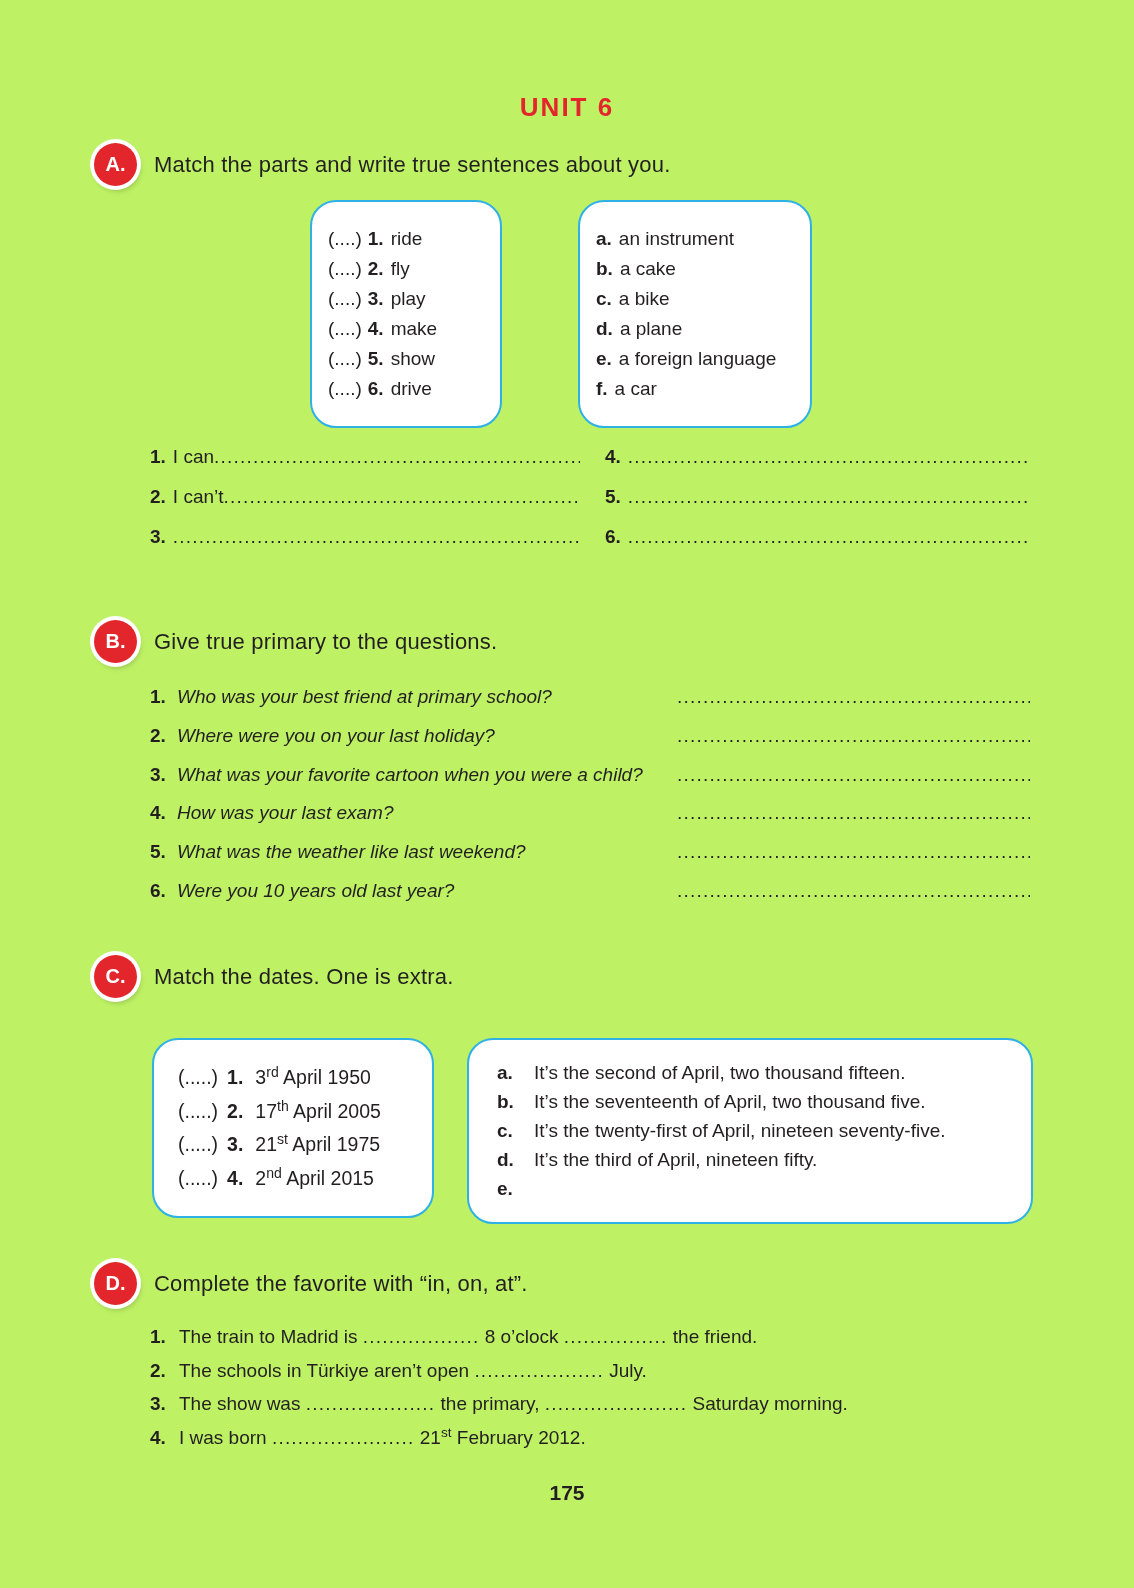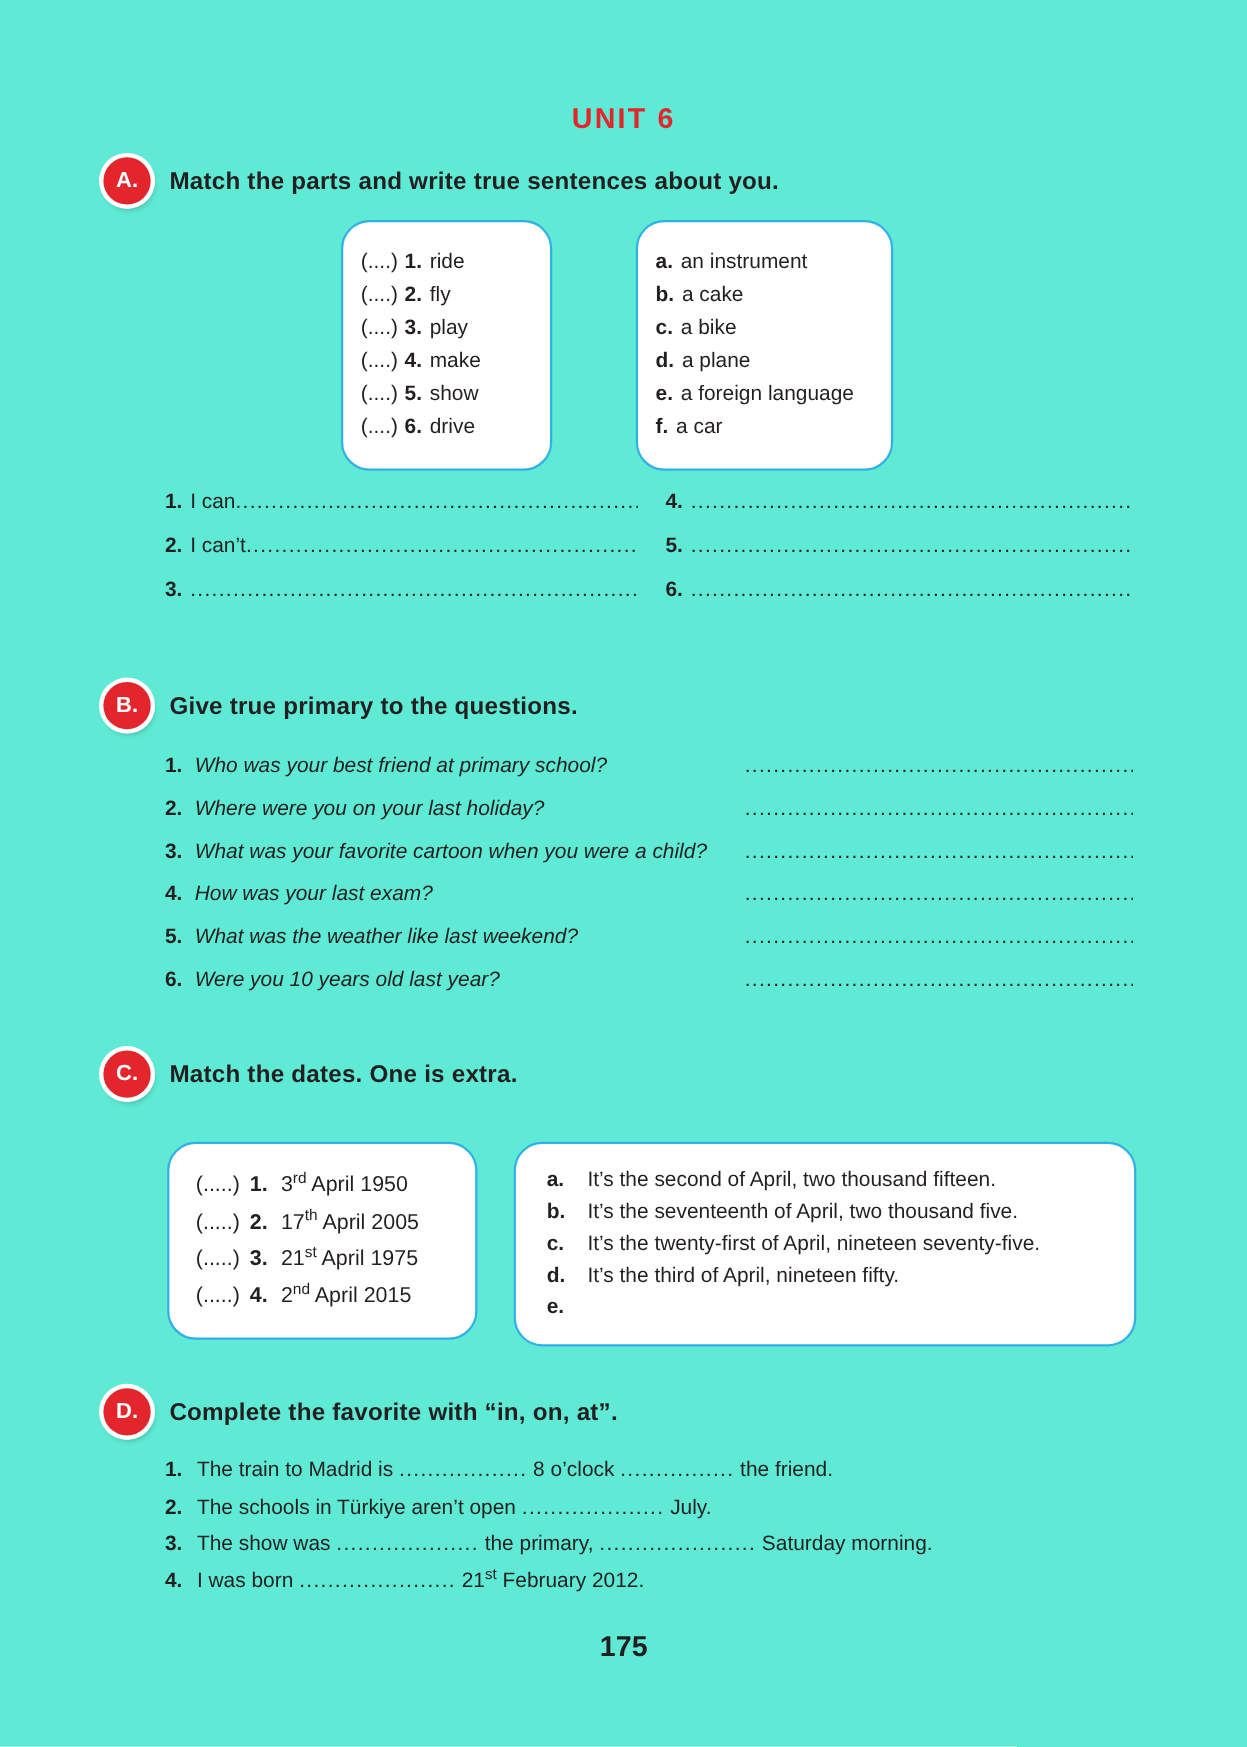--- a/index.html
+++ b/index.html
@@ -3,35 +3,35 @@
 <meta charset="utf-8">
 <style>
   :root{
     --red:#e3252c;
     --blue:#2fb1e6;
     --ink:#231f20;
   }
   *{margin:0;padding:0;box-sizing:border-box;}
   html,body{background:#fff;}
   body{font-family:"Liberation Sans", sans-serif;color:var(--ink);}
-  .page{position:relative;width:1134px;height:1588px;margin:0 auto;background:#5eead4;overflow:hidden;}
+  .page{position:relative;width:1134px;height:1588px;margin:0 auto;background:#bef264;overflow:hidden;}
 
   .unit-title{
     position:absolute;top:92px;left:0;right:0;text-align:center;
     color:var(--red);font-size:26px;font-weight:800;letter-spacing:2px;
   }
 
   .sec-header{position:absolute;display:flex;align-items:center;gap:17px;}
   .badge{
     width:43px;height:43px;border-radius:50%;background:var(--red);
     color:#fff;display:flex;align-items:center;justify-content:center;
     font-size:20px;font-weight:700;flex:none;
     box-shadow:0 0 0 4px #fff, 2px 4px 6px rgba(0,0,0,0.28);
   }
-  .sec-title{font-size:22px;font-weight:700;letter-spacing:0.2px;}
+  .sec-title{font-size:22px;font-weight:400;letter-spacing:0.2px;}
 
   .blue-box{
     position:absolute;border:2.5px solid var(--blue);border-radius:26px;
     background:#fff;display:flex;flex-direction:column;justify-content:space-between;
   }
   .box-row{display:flex;align-items:baseline;font-size:19px;white-space:nowrap;}
   .paren{margin-right:6px;}
   .bnum{font-weight:700;margin-right:7px;}
   .blet{font-weight:700;margin-right:7px;}
 
@@ -54,21 +54,21 @@
   .opt-row{display:flex;align-items:baseline;font-size:19px;white-space:nowrap;}
   .opt-row .blet{width:30px;flex:none;}
 
   .d-list{position:absolute;display:flex;flex-direction:column;}
   .d-row{display:flex;align-items:baseline;height:33.6px;font-size:19px;white-space:nowrap;}
   .d-num{font-weight:700;width:29px;flex:none;}
   .dots{letter-spacing:1.2px;}
 
   .page-number{
     position:absolute;top:1481px;left:0;right:0;text-align:center;
-    font-size:26px;font-weight:700;
+    font-size:21px;font-weight:700;
   }
 </style>
 </head>
 <body>
 
 <div class="page">
 
   <div class="unit-title">UNIT 6</div>
 
   <div class="sec-header" style="top:143px;left:94px;">

